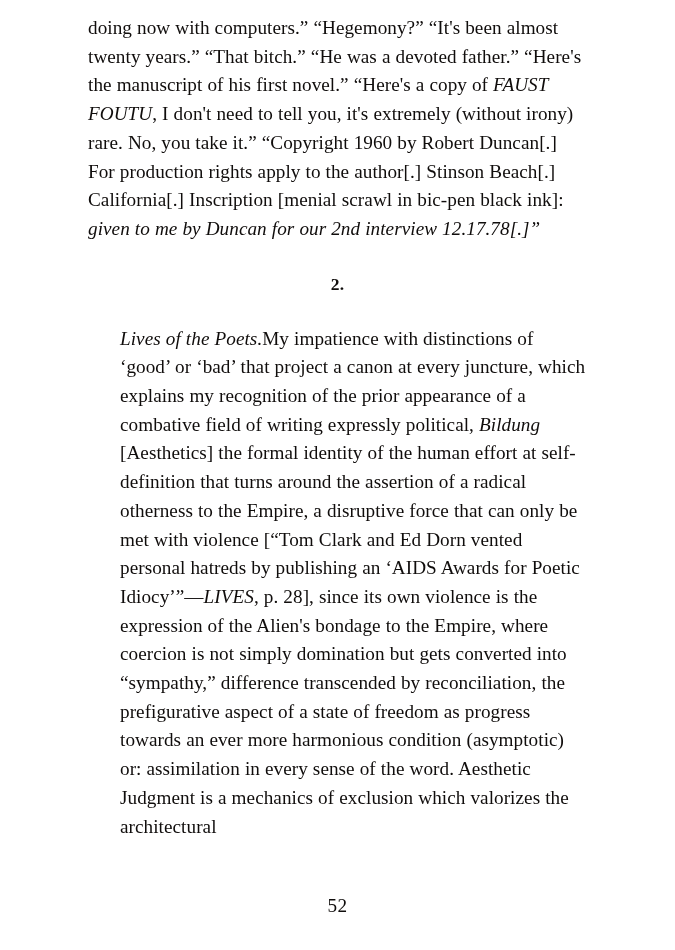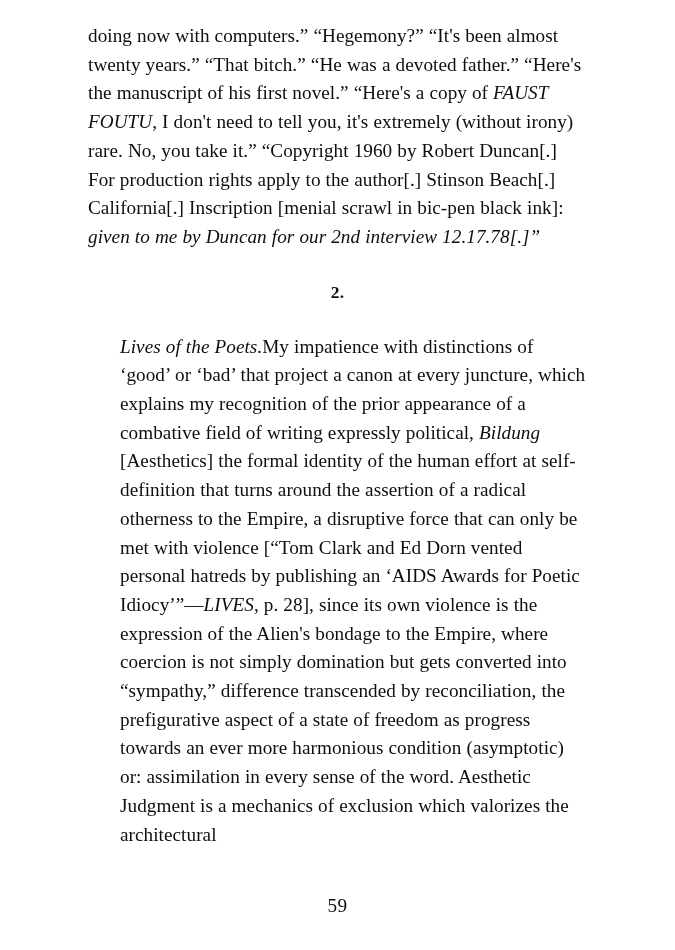--- a/index.html
+++ b/index.html
@@ -12,21 +12,21 @@
     height: 950px;
     font-family: "Liberation Serif", serif;
     color: #100d0c;
     overflow: hidden;
   }
   .page {
     position: relative;
     width: 675px;
     height: 950px;
     box-sizing: border-box;
-    padding: 22px 88px 0 88px;
+    padding: 14px 88px 0 88px;
   }
   .para {
     font-size: 19.2px;
     line-height: 28.7px;
     text-align: left;
     margin: 0;
     letter-spacing: 0.05px;
     word-spacing: 0.2px;
   }
   .para .it {
@@ -57,15 +57,15 @@
 <body>
 
 <div class="page">
 
   <p class="para para-1"><span>doing now with computers.” “Hegemony?” “It's been almost twenty years.” “That bitch.” “He was a devoted father.” “Here's the manuscript of his first novel.” “Here's a copy of </span><span class="it">FAUST FOUTU</span><span>, I don't need to tell you, it's extremely (without irony) rare. No, you take it.” “Copyright 1960 by Robert Duncan[.] For production rights apply to the author[.] Stinson Beach[.] California[.] Inscription [menial scrawl in bic-pen black ink]: </span><span class="it">given to me by Duncan for our 2nd interview 12.17.78[.]”</span></p>
 
   <div class="section-number">2.</div>
 
   <p class="para para-2"><span class="it">Lives of the Poets.</span><span>My impatience with distinctions of ‘good’ or ‘bad’ that project a canon at every juncture, which explains my recognition of the prior appearance of a combative field of writing expressly political, </span><span class="it">Bildung</span><span> [Aesthetics] the formal identity of the human effort at self-definition that turns around the assertion of a radical otherness to the Empire, a disruptive force that can only be met with violence [“Tom Clark and Ed Dorn vented personal hatreds by publishing an ‘AIDS Awards for Poetic Idiocy’”—</span><span class="it">LIVES</span><span>, p. 28], since its own violence is the expression of the Alien's bondage to the Empire, where coercion is not simply domination but gets converted into “sympathy,” difference transcended by reconciliation, the prefigurative aspect of a state of freedom as progress towards an ever more harmonious condition (asymptotic) or: assimilation in every sense of the word. Aesthetic Judgment is a mechanics of exclusion which valorizes the architectural</span></p>
 
-  <div class="folio">59</div>
+  <div class="folio">52</div>
 
 </div>
 
 </body></html>

